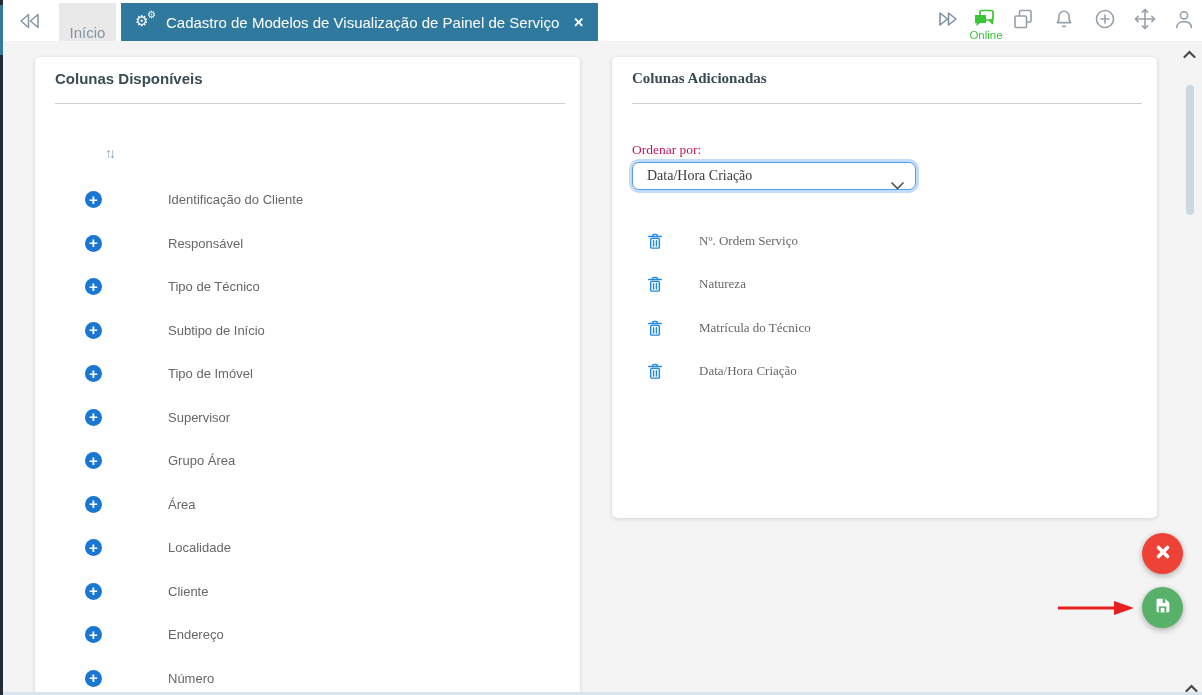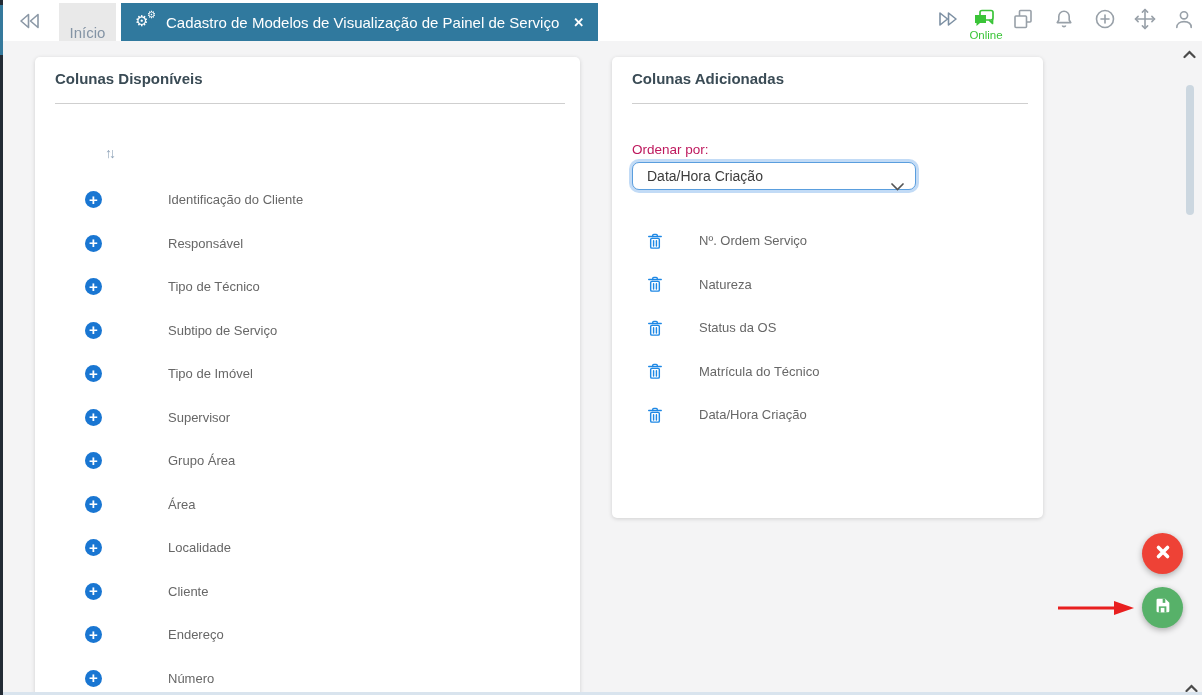--- a/index.html
+++ b/index.html
@@ -22,21 +22,21 @@
   .gears .g-big { position:absolute; left:0; top:1px; font-size:15px; line-height:15px; }
   .gears .g-small { position:absolute; left:12px; top:-2px; font-size:10px; line-height:10px; }
   .tab-close { font-size:13px; font-weight:bold; margin-left:5px; cursor:pointer; }
 
   .tb-icon { position:absolute; top:7px; width:24px; height:24px; cursor:pointer; }
   .online-label { position:absolute; left:958px; top:29px; width:50px; text-align:center; color:#3ac438; font-size:11.5px; }
 
   
   .card { position:absolute; background:#fff; border-radius:5px; box-shadow:0 1px 4px rgba(0,0,0,.15); }
   #card-available { left:35px; top:57px; width:545px; height:660px; }
-  #card-added    { left:612px; top:57px; width:431px; height:461px; }
+  #card-added    { left:612px; top:57px; width:545px; height:461px;font-family:Liberation Serif, serif; }
   .card-title { position:absolute; left:20px; top:13px; font-size:15px; font-weight:bold; color:#3a4b55; }
   .card-divider { position:absolute; left:20px; right:15px; top:46px; border-bottom:1px solid #cfcfcf; }
 
   .sort-toggle { position:absolute; left:70px; top:88px; color:#8fa3b8; font-size:14px; letter-spacing:-3px; cursor:pointer; }
 
   .rows { position:absolute; left:0; right:0; }
   #avail-rows { top:121px; }
   #added-rows { top:162px; }
   .row { height:43.5px; display:flex; align-items:center; }
   .plus-btn { width:17px; height:17px; min-width:17px; border-radius:50%; background:#1976d2; color:#fff;
@@ -152,21 +152,21 @@
     <div class="row">
         <span class="plus-btn">+</span>
         <span class="avail-label">Responsável</span>
       </div>
     <div class="row">
         <span class="plus-btn">+</span>
         <span class="avail-label">Tipo de Técnico</span>
       </div>
     <div class="row">
         <span class="plus-btn">+</span>
-        <span class="avail-label">Subtipo de Serviço</span>
+        <span class="avail-label">Subtipo de Início</span>
       </div>
     <div class="row">
         <span class="plus-btn">+</span>
         <span class="avail-label">Tipo de Imóvel</span>
       </div>
     <div class="row">
         <span class="plus-btn">+</span>
         <span class="avail-label">Supervisor</span>
       </div>
     <div class="row">
@@ -227,29 +227,20 @@
           </svg></span>
       <span class="added-label">Natureza</span>
     </div>
     <div class="row">
       <span class="trash-btn"><svg width="20" height="20" viewBox="0 0 24 24" fill="none" stroke="#1e88e5" stroke-width="1.7" stroke-linecap="round">
             <path d="M4.5 6.5 h15"></path>
             <path d="M9.3 6.5 V5.2 a1.2 1.2 0 0 1 1.2-1.2 h3 a1.2 1.2 0 0 1 1.2 1.2 v1.3"></path>
             <rect x="6.8" y="8.8" width="10.4" height="11.7" rx="1.4"></rect>
             <path d="M10.3 11.7 v6.2 M13.7 11.7 v6.2"></path>
           </svg></span>
-      <span class="added-label">Status da OS</span>
-    </div>
-    <div class="row">
-      <span class="trash-btn"><svg width="20" height="20" viewBox="0 0 24 24" fill="none" stroke="#1e88e5" stroke-width="1.7" stroke-linecap="round">
-            <path d="M4.5 6.5 h15"></path>
-            <path d="M9.3 6.5 V5.2 a1.2 1.2 0 0 1 1.2-1.2 h3 a1.2 1.2 0 0 1 1.2 1.2 v1.3"></path>
-            <rect x="6.8" y="8.8" width="10.4" height="11.7" rx="1.4"></rect>
-            <path d="M10.3 11.7 v6.2 M13.7 11.7 v6.2"></path>
-          </svg></span>
       <span class="added-label">Matrícula do Técnico</span>
     </div>
     <div class="row">
       <span class="trash-btn"><svg width="20" height="20" viewBox="0 0 24 24" fill="none" stroke="#1e88e5" stroke-width="1.7" stroke-linecap="round">
             <path d="M4.5 6.5 h15"></path>
             <path d="M9.3 6.5 V5.2 a1.2 1.2 0 0 1 1.2-1.2 h3 a1.2 1.2 0 0 1 1.2 1.2 v1.3"></path>
             <rect x="6.8" y="8.8" width="10.4" height="11.7" rx="1.4"></rect>
             <path d="M10.3 11.7 v6.2 M13.7 11.7 v6.2"></path>
           </svg></span>
       <span class="added-label">Data/Hora Criação</span>

